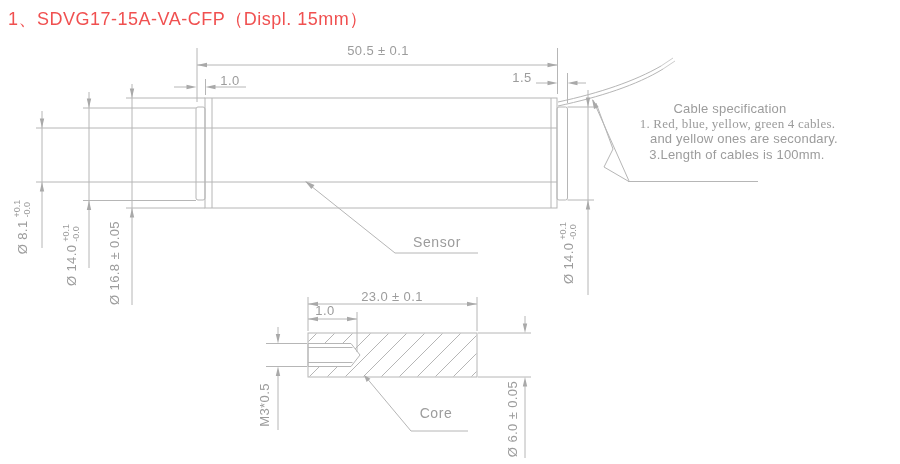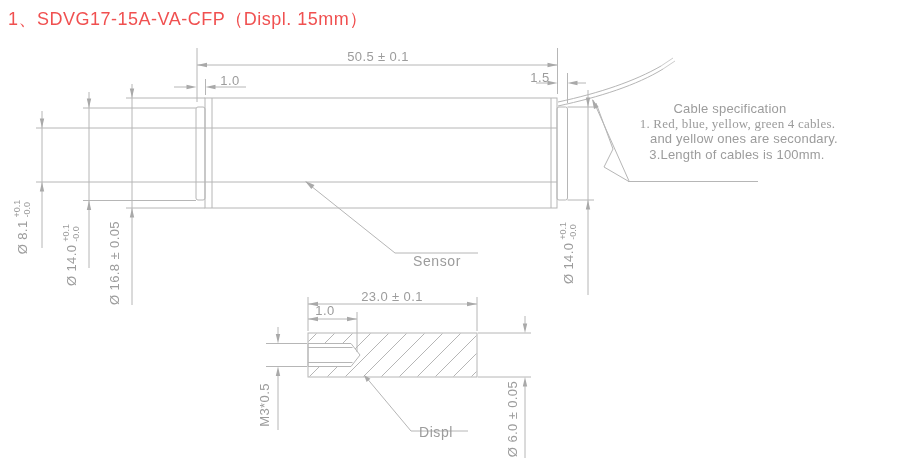--- a/index.html
+++ b/index.html
@@ -5,21 +5,21 @@
   html,body{margin:0;padding:0;background:#fff;}
   #canvas{
     position:relative;width:900px;height:464px;background:#ffffff;overflow:hidden;
     font-family:"Liberation Sans","DejaVu Sans",sans-serif;
   }
   #linework{position:absolute;left:0;top:0;}
   .txt{position:absolute;white-space:nowrap;color:#9c9c9c;}
   .title{font-size:18px;letter-spacing:.5px;color:#f05050;}
   .dim{font-size:13px;letter-spacing:.4px;transform:translate(-50%,-50%);}
   .rot{transform:translate(-50%,-50%) rotate(-90deg);}
-  .part-label{font-size:14px;letter-spacing:.6px;transform:translate(-50%,-50%);margin-top:19px;}
+  .part-label{font-size:14px;letter-spacing:.6px;transform:translate(-50%,-50%);}
   .tol{display:inline-flex;flex-direction:column;font-size:9px;line-height:9.5px;
        margin-left:3px;vertical-align:middle;letter-spacing:0;}
   .tol i{font-style:normal;}
   .dim-wrap{display:inline-flex;align-items:center;}
   .note{font-size:13px;line-height:15.2px;letter-spacing:.2px;}
   .note .ind1{margin-left:15px;font-family:Liberation Serif, serif;}
   .note .ind2{margin-left:14px;}
   .note .ind3{margin-left:28px;}
 </style>
 </head>
@@ -177,23 +177,23 @@
       <path d="M278,343.5 L275.8,334 L280.2,334 Z"></path>
       <path d="M278,366.5 L275.8,376 L280.2,376 Z"></path>
 
       <path d="M525,333 L522.8,323.5 L527.2,323.5 Z"></path>
       <path d="M525,377 L522.8,386.5 L527.2,386.5 Z"></path>
     </g>
   </svg>
 
   <div class="txt title" style="left:8px;top:7px;">1、SDVG17-15A-VA-CFP（Displ. 15mm）</div>
 
-  <div class="txt dim" style="left:378px;top:56px;">50.5 ± 0.1</div>
+  <div class="txt dim" style="left:378px;top:50px;">50.5 ± 0.1</div>
   <div class="txt dim" style="left:230px;top:80px;">1.0</div>
-  <div class="txt dim" style="left:540px;top:77px;">1.5</div>
+  <div class="txt dim" style="left:522px;top:77px;">1.5</div>
 
   <div class="txt dim rot" style="left:22px;top:227px;">
     <span class="dim-wrap">
         <span>Ø 8.1</span>
         <span class="tol">
           <i>+0.1</i>
           <i>-0.0</i>
         </span>
       </span>
   </div>
@@ -224,15 +224,15 @@
     <div class="ind1">1. Red, blue, yellow, green 4 cables.</div>
     <div class="ind3">and yellow ones are secondary.</div>
     <div class="ind2">3.Length of cables is 100mm.</div>
   </div>
 
   <div class="txt dim" style="left:392px;top:296px;">23.0 ± 0.1</div>
   <div class="txt dim" style="left:325px;top:310px;">1.0</div>
   <div class="txt dim rot" style="left:264px;top:405px;">M3*0.5</div>
   <div class="txt dim rot" style="left:512px;top:419px;">Ø 6.0 ± 0.05</div>
 
-  <div class="txt part-label" style="left:436px;top:413px;">Displ</div>
+  <div class="txt part-label" style="left:436px;top:413px;">Core</div>
 
 </div>
 
 </body></html>

